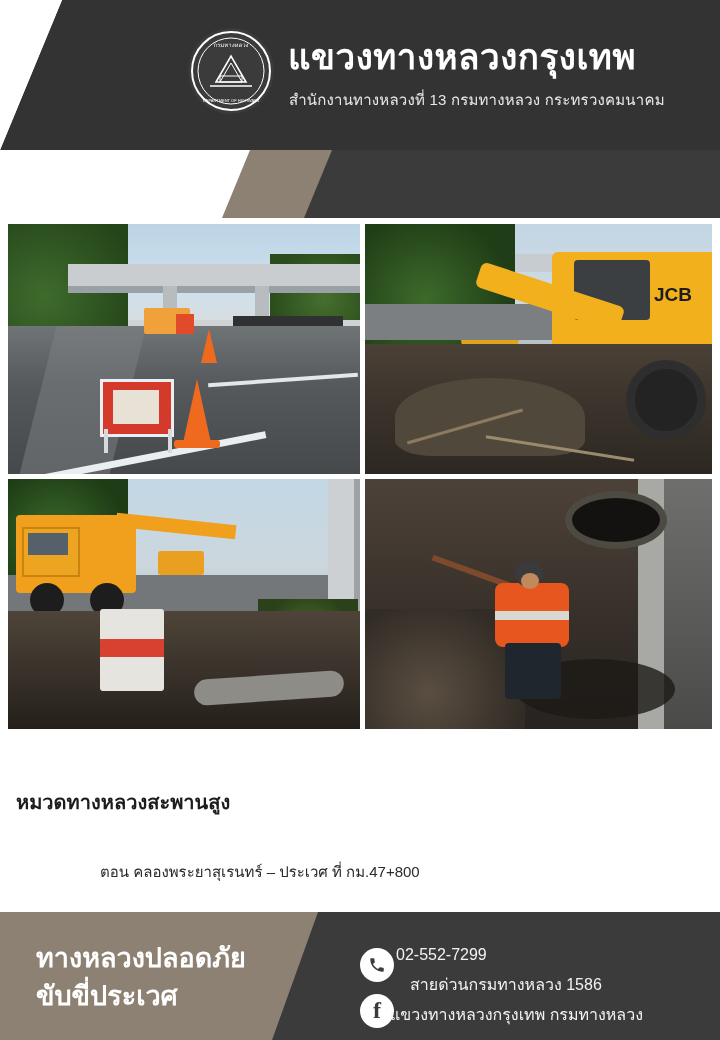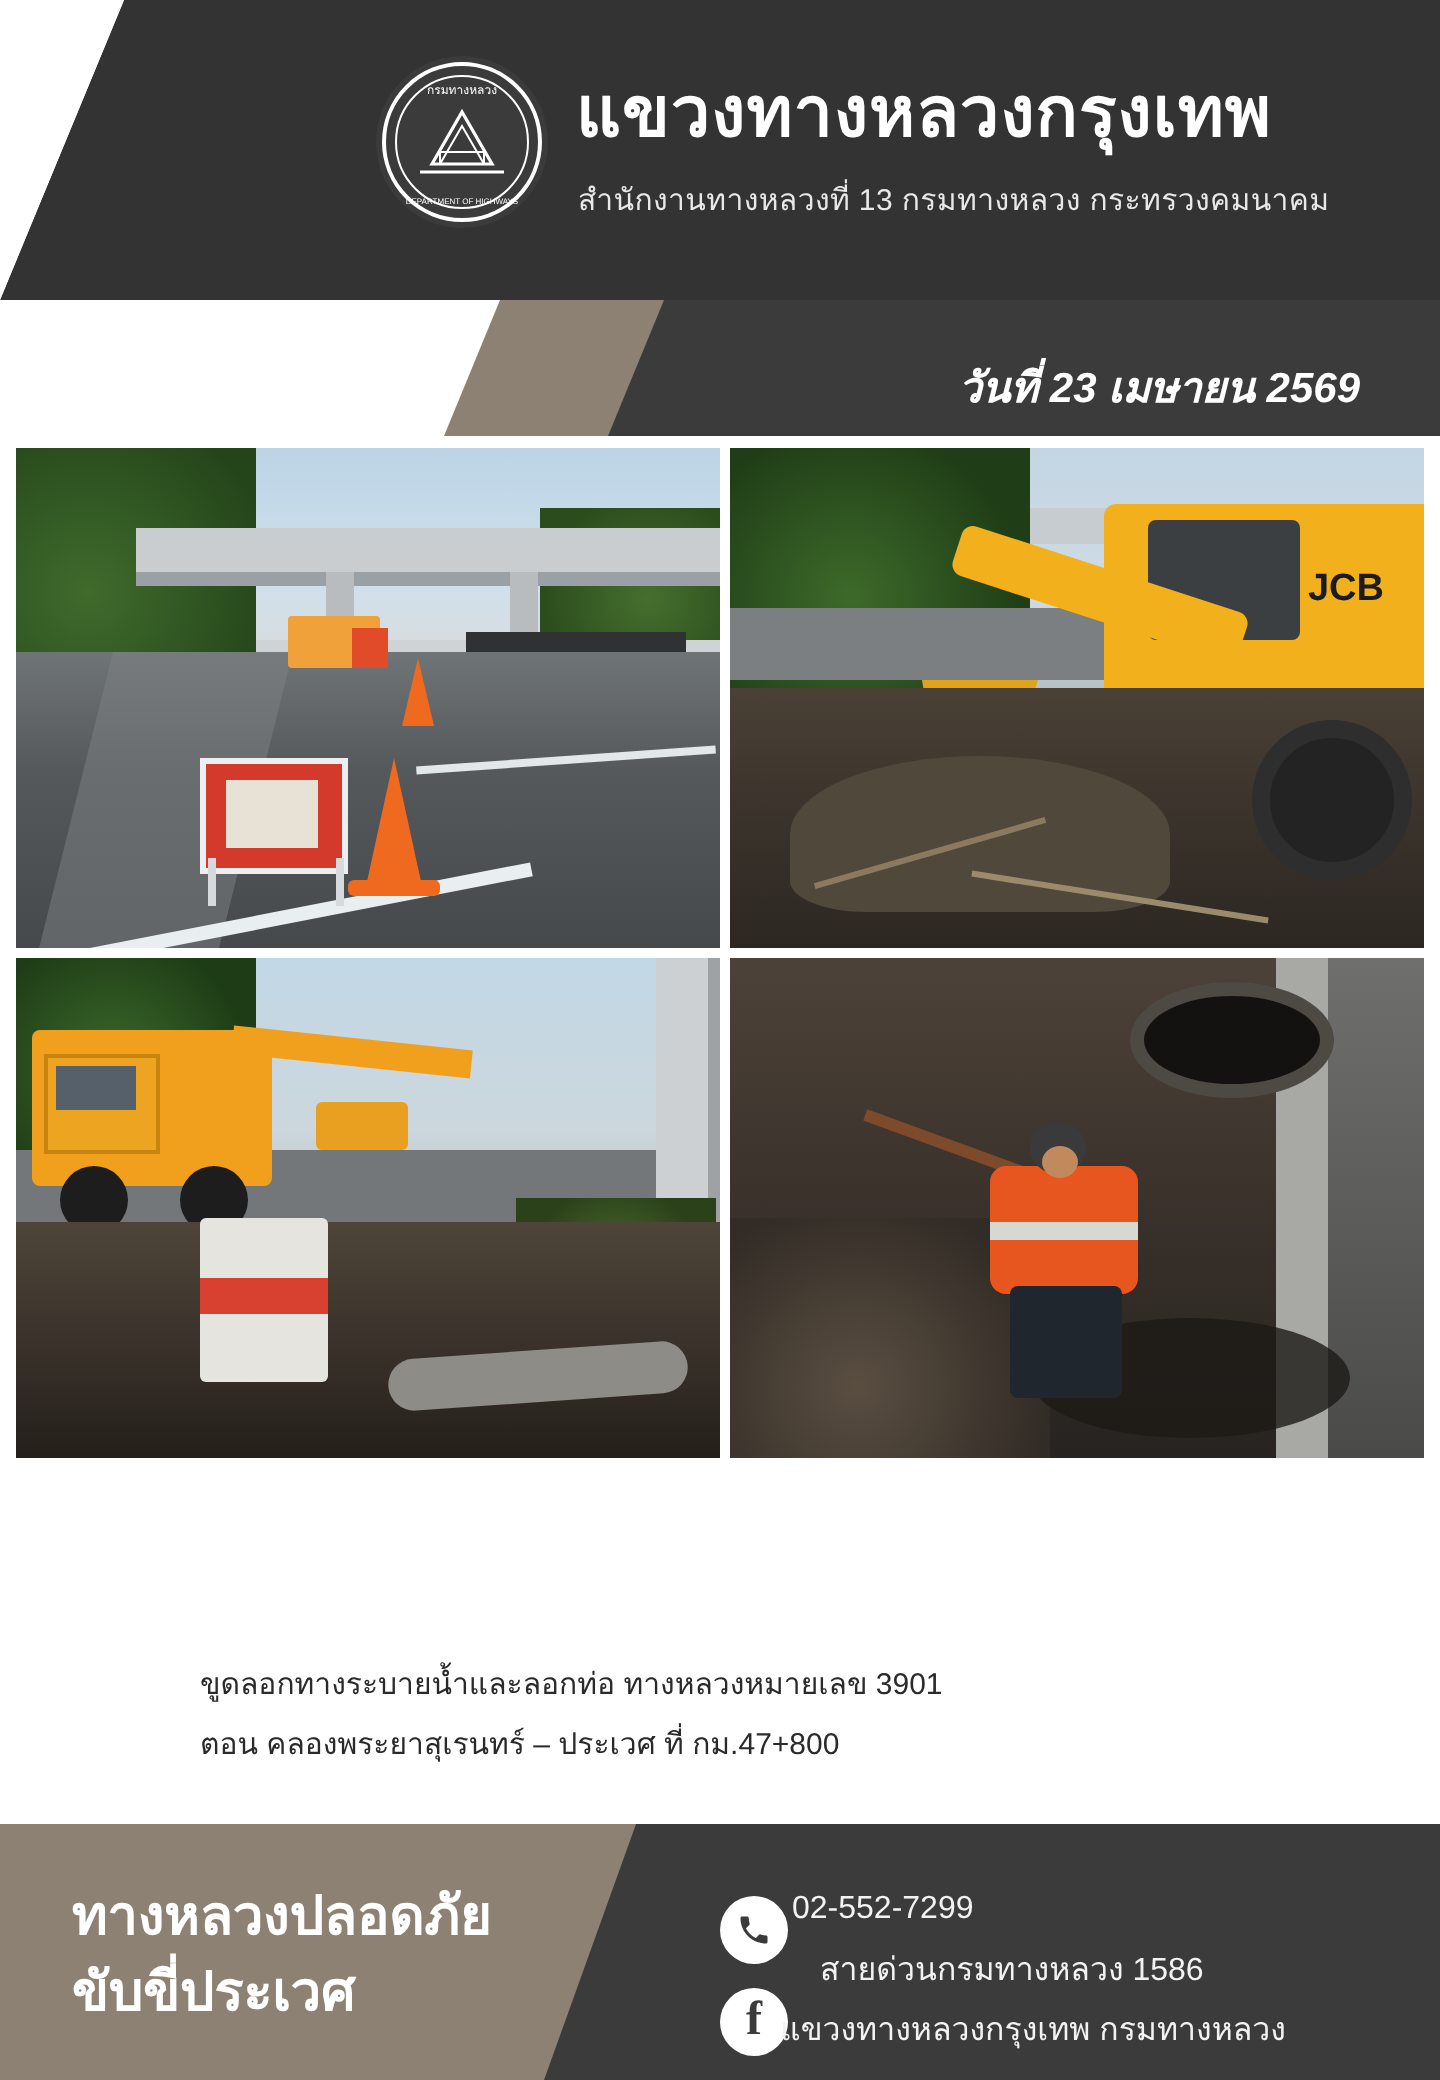--- a/index.html
+++ b/index.html
@@ -289,21 +289,20 @@
       <text x="41" y="72" font-size="4" fill="#ffffff" text-anchor="middle" font-family="Liberation Sans, sans-serif">DEPARTMENT OF HIGHWAYS</text>
       <path d="M26 52 L41 26 L56 52 Z" fill="none" stroke="#ffffff" stroke-width="1.6"></path>
       <path d="M30 52 L41 33 L52 52" fill="none" stroke="#ffffff" stroke-width="1"></path>
       <rect x="30" y="46" width="22" height="6" fill="none" stroke="#ffffff" stroke-width="1"></rect>
       <line x1="20" y1="56" x2="62" y2="56" stroke="#ffffff" stroke-width="1.4"></line>
     </svg>
   </div>
 
   <div class="org-title">แขวงทางหลวงกรุงเทพ</div>
   <div class="org-sub">สำนักงานทางหลวงที่ 13 กรมทางหลวง กระทรวงคมนาคม</div>
-  <div class="date-line">วันที่ 23 เมษายน 2569</div>
 </div>
 
 <div class="photos">
 
   <div class="photo-row">
     <div class="photo p1">
       <div class="sky"></div>
         <div class="trees-l"></div>
         <div class="trees-r"></div>
       <div class="flyover"></div>
@@ -377,21 +376,21 @@
       <div class="worker-body"></div>
         <div class="worker-stripe"></div>
       <div class="worker-head"></div>
         <div class="worker-face"></div>
       <div class="worker-legs"></div>
     </div>
   </div>
 </div>
 
 <div class="caption-block">
-  <div class="caption-line1">ขูดลอกทางระบายน้ำและลอกท่อ ทางหลวงหมายเลข 3901</div>
+  <div class="caption-title">หมวดทางหลวงสะพานสูง</div>
   <div class="caption-line2">ตอน คลองพระยาสุเรนทร์ – ประเวศ ที่ กม.47+800</div>
 </div>
 
 <div class="footer">
   <div class="footer-tan"></div>
   <div class="slogan1">ทางหลวงปลอดภัย</div>
   <div class="slogan2">ขับขี่ประเวศ</div>
 
   <div class="contact-icon phone-icon">
     <svg width="18" height="18" viewBox="0 0 24 24" fill="#3b3b3b" aria-hidden="true">

